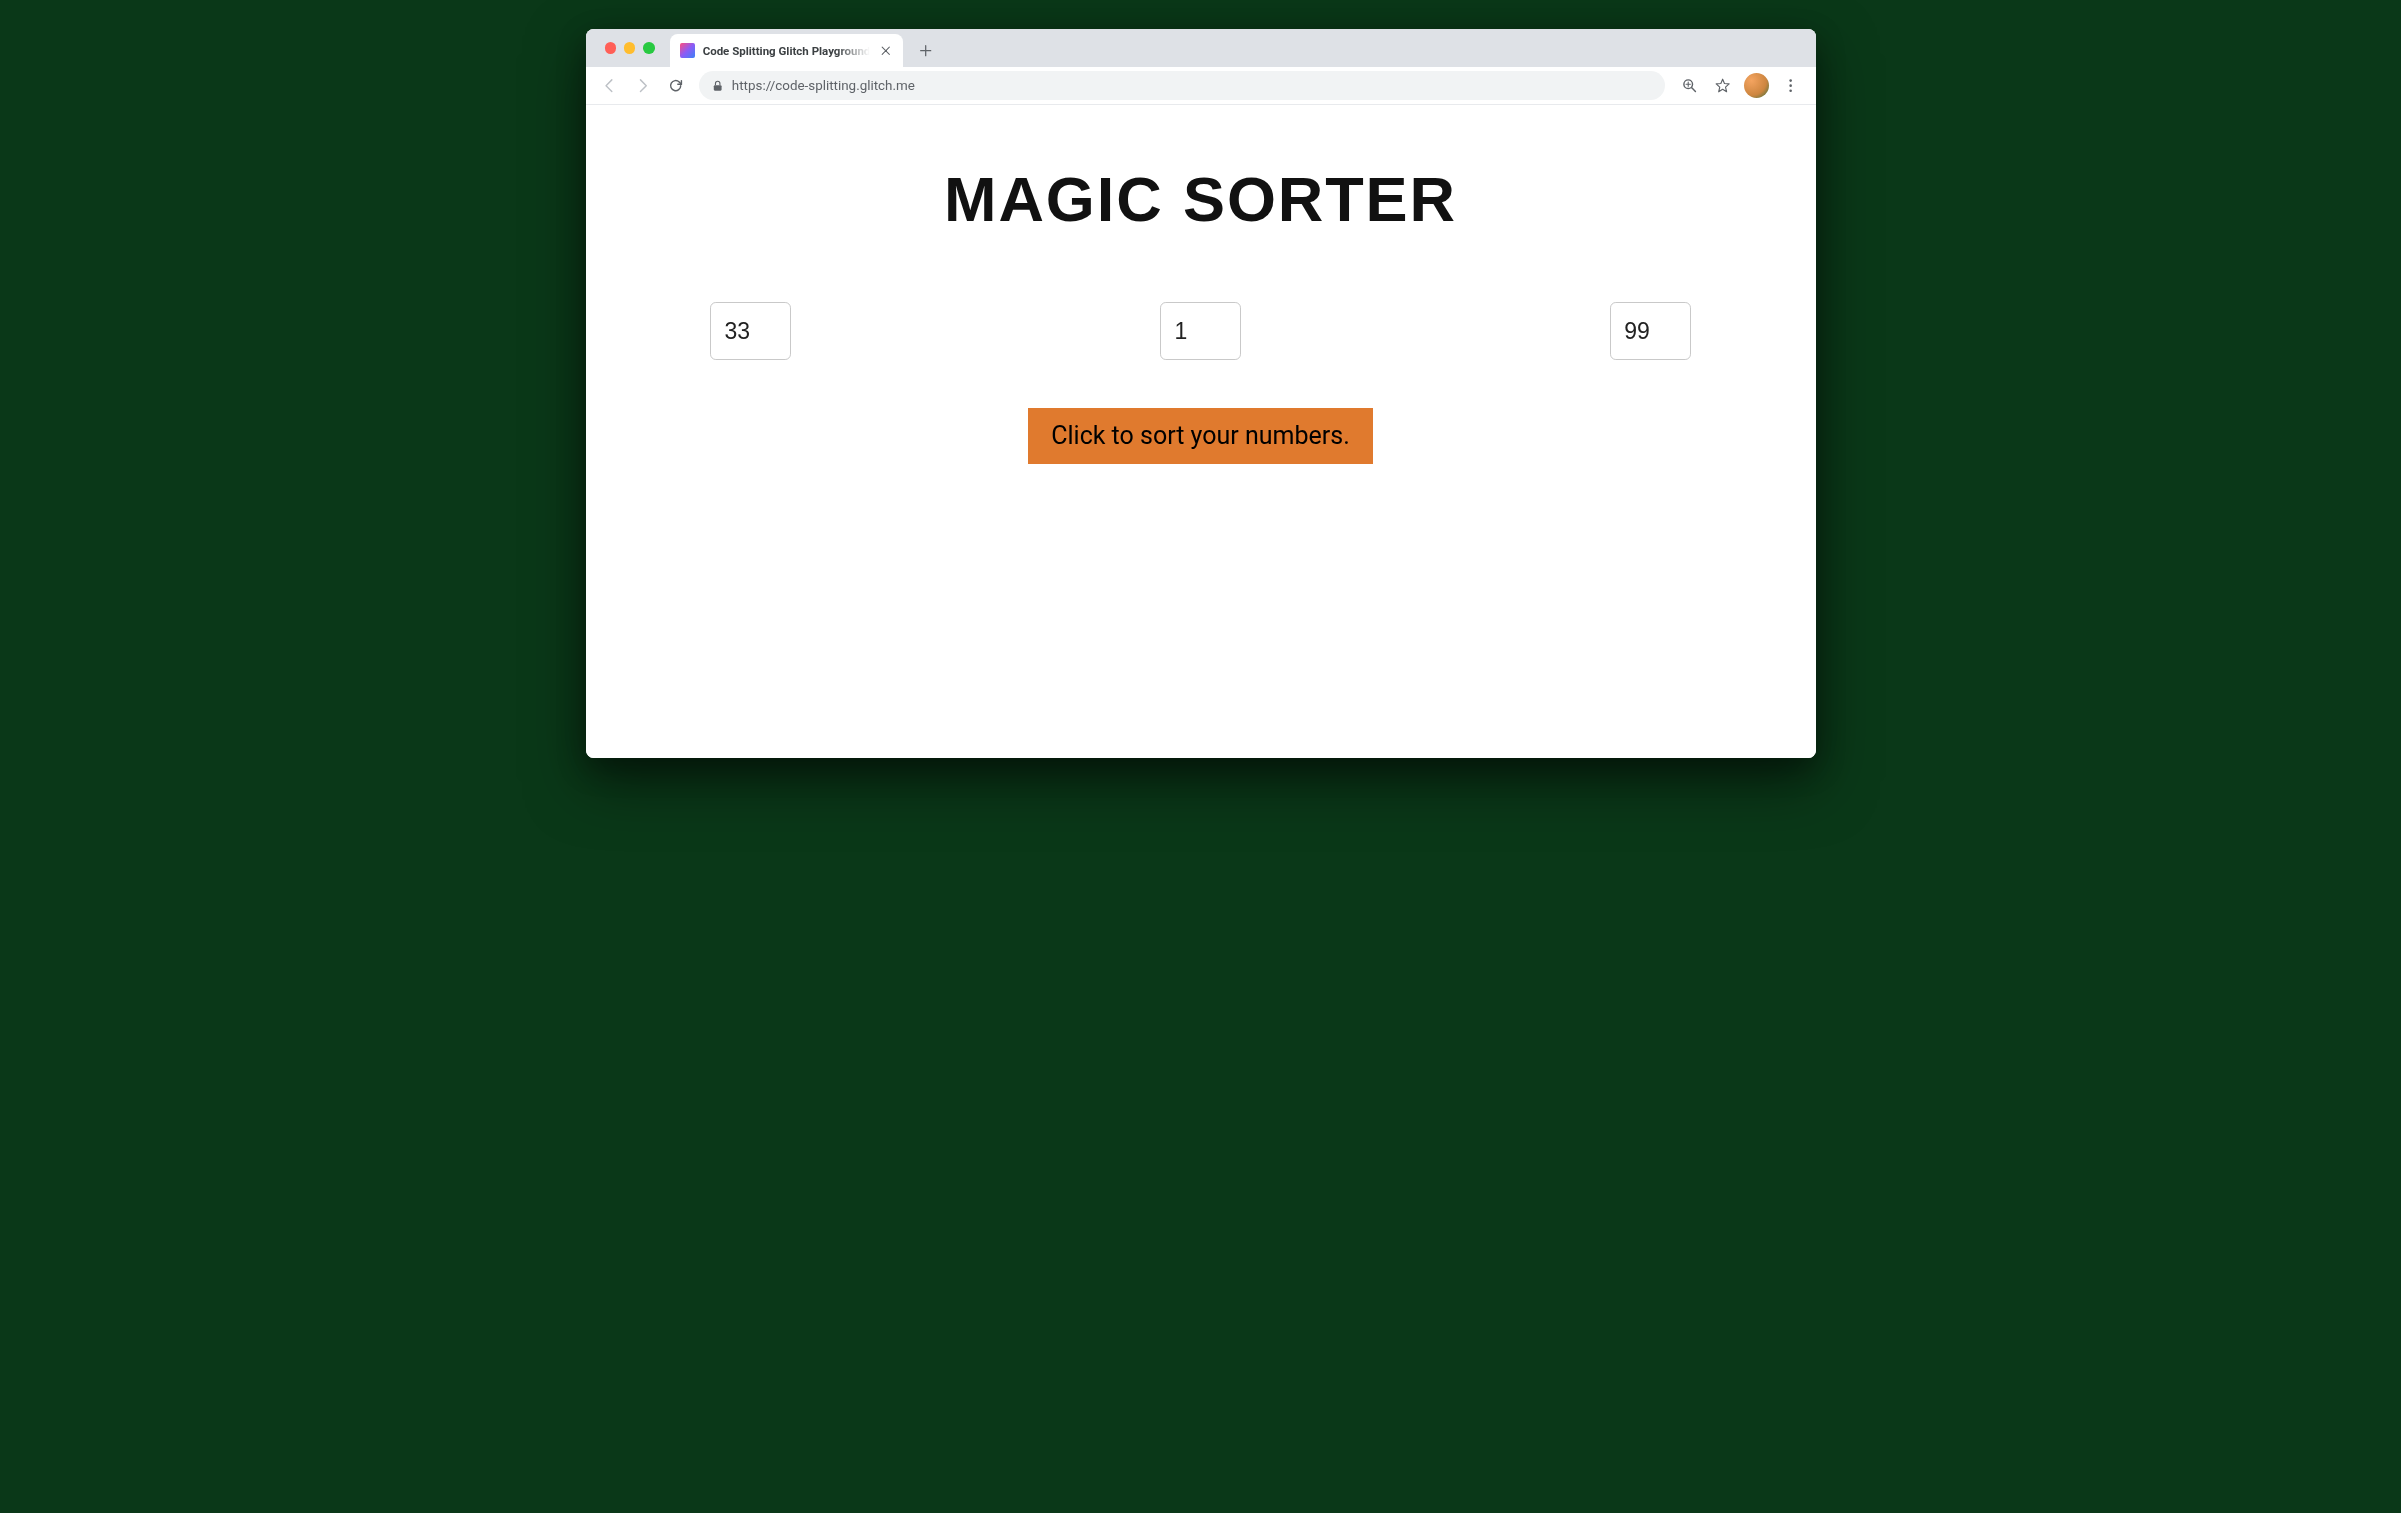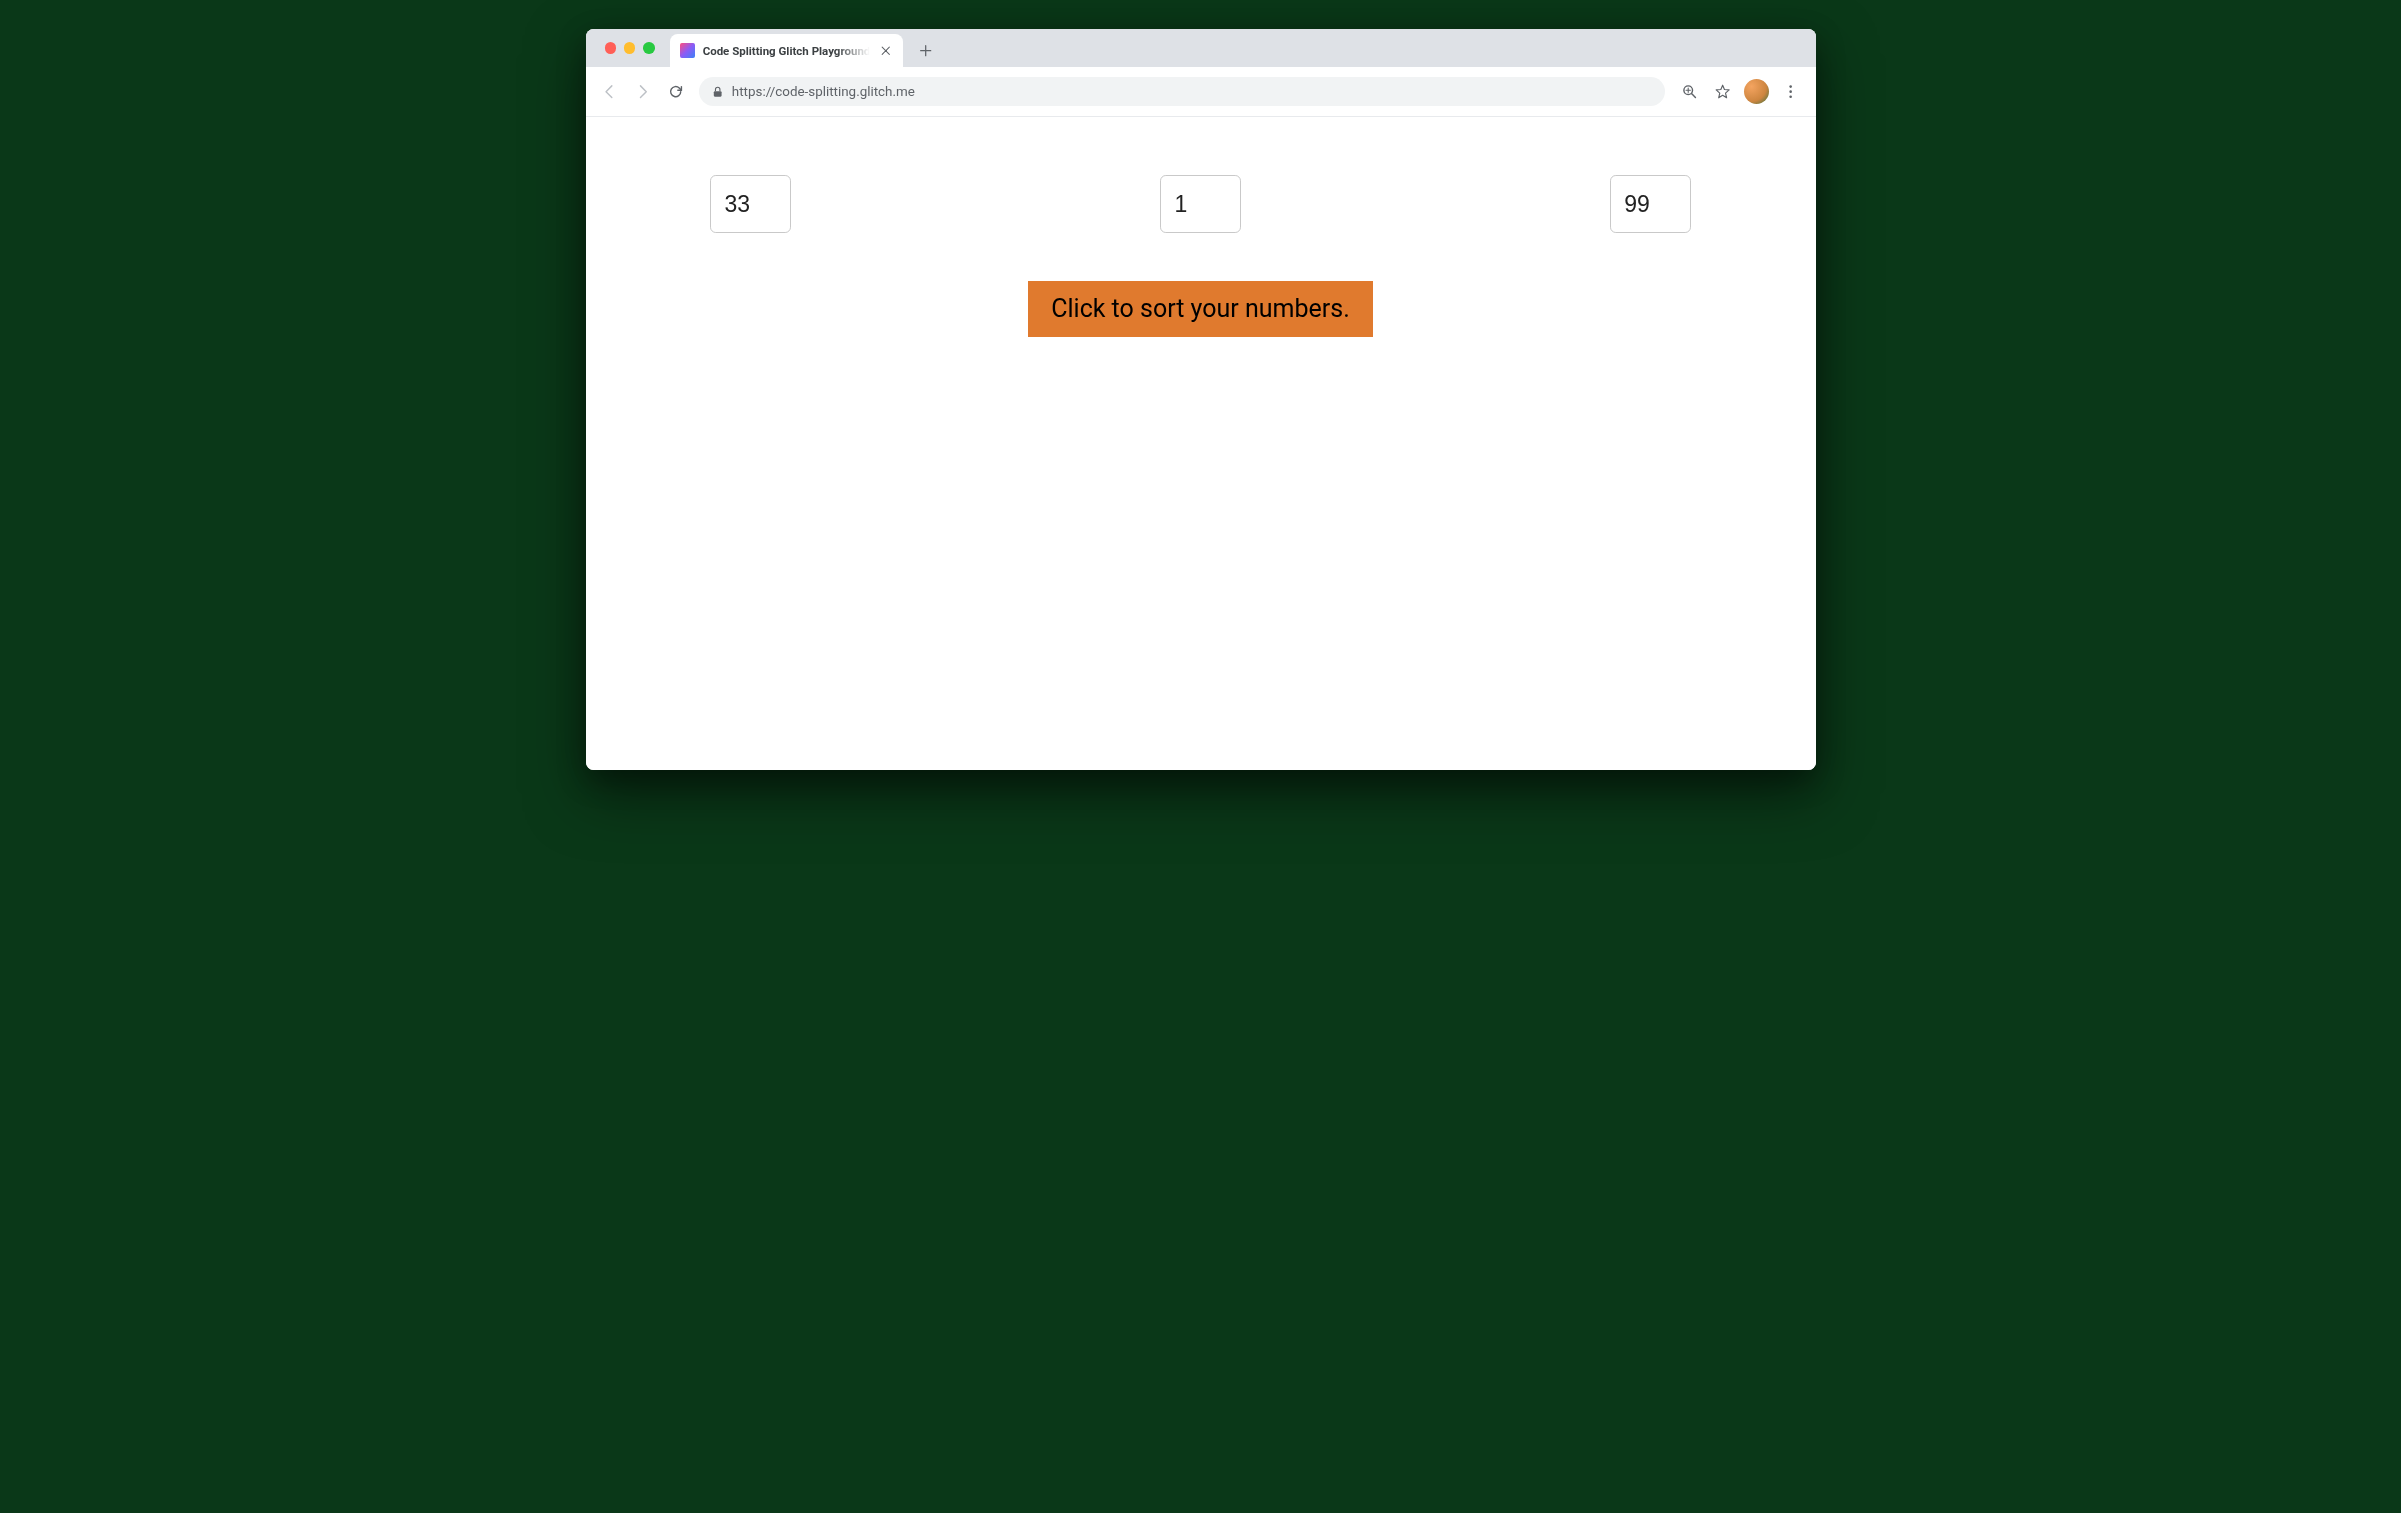--- a/index.html
+++ b/index.html
@@ -108,21 +108,21 @@
       font-weight: 300;
       margin-left: 9.6px;
       margin-bottom: 2.9px;
       border-radius: 50%;
       cursor: pointer;
     }
 
     
     .toolbar {
       background: #ffffff;
-      height: 50px;
+      height: 38px;
       display: flex;
       align-items: center;
       padding: 0 9.6px;
       gap: 3.8px;
       border-bottom: 1px solid #e8eaed;
     }
 
     .nav-button {
       width: 29px;
       height: 29px;
@@ -314,20 +314,21 @@
         <svg viewBox="0 0 24 24">
             <circle cx="12" cy="5" r="1.8" fill="currentColor"></circle>
             <circle cx="12" cy="12" r="1.8" fill="currentColor"></circle>
             <circle cx="12" cy="19" r="1.8" fill="currentColor"></circle>
           </svg>
       </div>
     </div>
   </div>
 
   <div class="page-content">
+    <h1 class="page-title">MAGIC SORTER</h1>
 
     <div class="inputs-row">
       <input class="number-input" value="33" style="">
       <input class="number-input" value="1" style="">
       <input class="number-input" value="99" style="">
     </div>
 
     <button class="sort-button">Click to sort your numbers.</button>
   </div>
 

